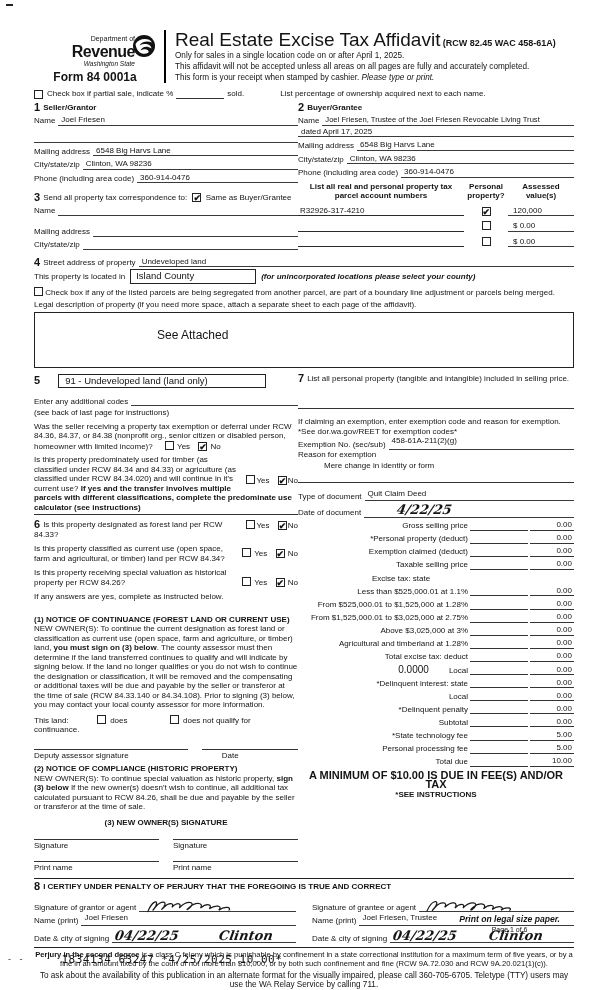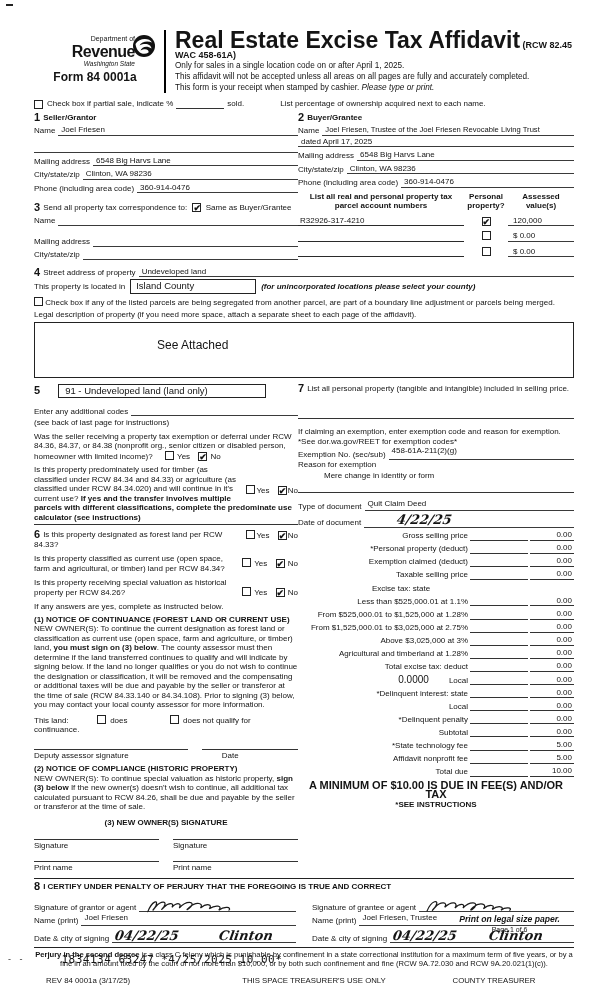--- a/index.html
+++ b/index.html
@@ -10,21 +10,21 @@
 .header{display:flex;margin-bottom:6px}
 .logo-block{width:122px;flex:none;padding-top:4px}
 .logo-wrap{display:flex;justify-content:flex-end;align-items:flex-start}
 .logo-txt{text-align:right}
 .dept{font-size:7px}
 .agency{font-size:16px;font-weight:bold;letter-spacing:-.5px;line-height:15px}
 .state{font-size:6.5px;font-style:italic}
 .logo-icon{width:24px;height:24px;margin-left:-3px}
 .form-no{font-size:12px;font-weight:bold;margin-top:5px;text-align:center}
 .title-block{border-left:2px solid #000;padding-left:9px;margin-left:8px;flex:1}
-.title{font-size:23px;font-weight:bold;line-height:20px}
+.title{font-size:19px;font-weight:normal;line-height:20px}
 .title-ref{font-size:9px;font-weight:bold}
 .sub{font-size:8.2px;line-height:10px;margin-top:1px}
 
 .b{font-weight:bold}.i{font-style:italic}
 .num{font-weight:bold;font-size:11px;margin-right:3px;vertical-align:-1px}
 .cb{display:inline-block;width:9px;height:9px;border:1px solid #222;font-size:9px;line-height:8px;text-align:center;font-weight:bold;vertical-align:-1px;overflow:visible;flex:none}
 .f{display:flex;align-items:flex-end;margin-top:3px}
 .f .lbl{white-space:nowrap;padding-right:3px}
 .f .ln{flex:1;border-bottom:1px solid #3a3a3a;padding:0 3px;min-height:10px}
 .yn{white-space:nowrap;flex:none;margin-left:4px}
@@ -246,21 +246,21 @@
         <span class="yn"><span class="cb"></span> <span>Yes</span>
         <span class="cb on">✔</span> <span>No</span></span>
       </div>
       <div class="qrow" style="align-items:flex-end">
         <span class="qt">Is this property receiving special valuation as historical property per RCW 84.26?</span>
         <span class="yn"><span class="cb"></span> <span>Yes</span>
         <span class="cb on">✔</span> <span>No</span></span>
       </div>
 
       <div style="margin-top:5px">If any answers are yes, complete as instructed below.</div>
-      <div class="b" style="margin-top:3px">(1) NOTICE OF CONTINUANCE (FOREST LAND OR CURRENT USE)</div>
+      <div class="b" style="margin-top:13px">(1) NOTICE OF CONTINUANCE (FOREST LAND OR CURRENT USE)</div>
       <div><span>NEW OWNER(S): To continue the current designation as forest land or classification as current use (open space, farm and agriculture, or timber) land, </span><span class="b">you must sign on (3) below</span><span>. The county assessor must then determine if the land transferred continues to qualify and will indicate by signing below. If the land no longer qualifies or you do not wish to continue the designation or classification, it will be removed and the compensating or additional taxes will be due and payable by the seller or transferor at the time of sale (RCW 84.33.140 or 84.34.108). Prior to signing (3) below, you may contact your local county assessor for more information.</span></div>
 
       <div style="margin-top:5px">
         <span>This land:</span>
         <span class="cb" style="margin:0 2px 0 26px"></span>
         <span>does</span>
         <span class="cb" style="margin:0 2px 0 40px"></span>
         <span>does not qualify for</span>
       </div>
       <div>continuance.</div>
@@ -400,21 +400,21 @@
           <span class="frl">Subtotal</span>
           <span class="frline"></span>
           <span class="frv">0.00</span>
         </div>
       <div class="fr">
           <span class="frl">*State technology fee</span>
           <span class="frline"></span>
           <span class="frv">5.00</span>
         </div>
       <div class="fr">
-          <span class="frl">Affidavit nonprofit fee</span>
+          <span class="frl">Personal processing fee</span>
           <span class="frline"></span>
           <span class="frv">5.00</span>
         </div>
       <div class="fr">
           <span class="frl">Total due</span>
           <span class="frline"></span>
           <span class="frv">10.00</span>
         </div>
 
       <div class="b" style="text-align:center;margin-top:4px;font-size:11px">A MINIMUM OF $10.00 IS DUE IN FEE(S) AND/OR TAX</div>
@@ -461,20 +461,21 @@
             <span class="lbl">Date &amp; city of signing</span>
           <span class="ln"><span class="hw">04/22/25</span>
           <span class="hw" style="margin-left:30px">Clinton</span></span>
           </div>
       </div>
     </div>
   </div>
 
   <div class="notes">
     <div><span class="b">Perjury in the second degree</span><span> is a class C felony which is punishable by confinement in a state correctional institution for a maximum term of five years, or by a fine in an amount fixed by the court of not more than $10,000, or by both such confinement and fine (RCW 9A.72.030 and RCW 9A.20.021(1)(c)).</span></div>
+    <div style="margin-top:3px;font-size:8.2px">To ask about the availability of this publication in an alternate format for the visually impaired, please call 360-705-6705. Teletype (TTY) users may use the WA Relay Service by calling 711.</div>
   </div>
 
   <div class="footrow">
     <div style="width:180px;padding-left:12px">REV 84 0001a (3/17/25)</div>
     <div style="flex:1;text-align:center">THIS SPACE TREASURER'S USE ONLY</div>
     <div style="width:160px;text-align:center">COUNTY TREASURER</div>
   </div>
 
   <div style="position:absolute;right:40px;bottom:56px;text-align:center">
     <div class="b i" style="font-size:8.6px">Print on legal size paper.</div>

